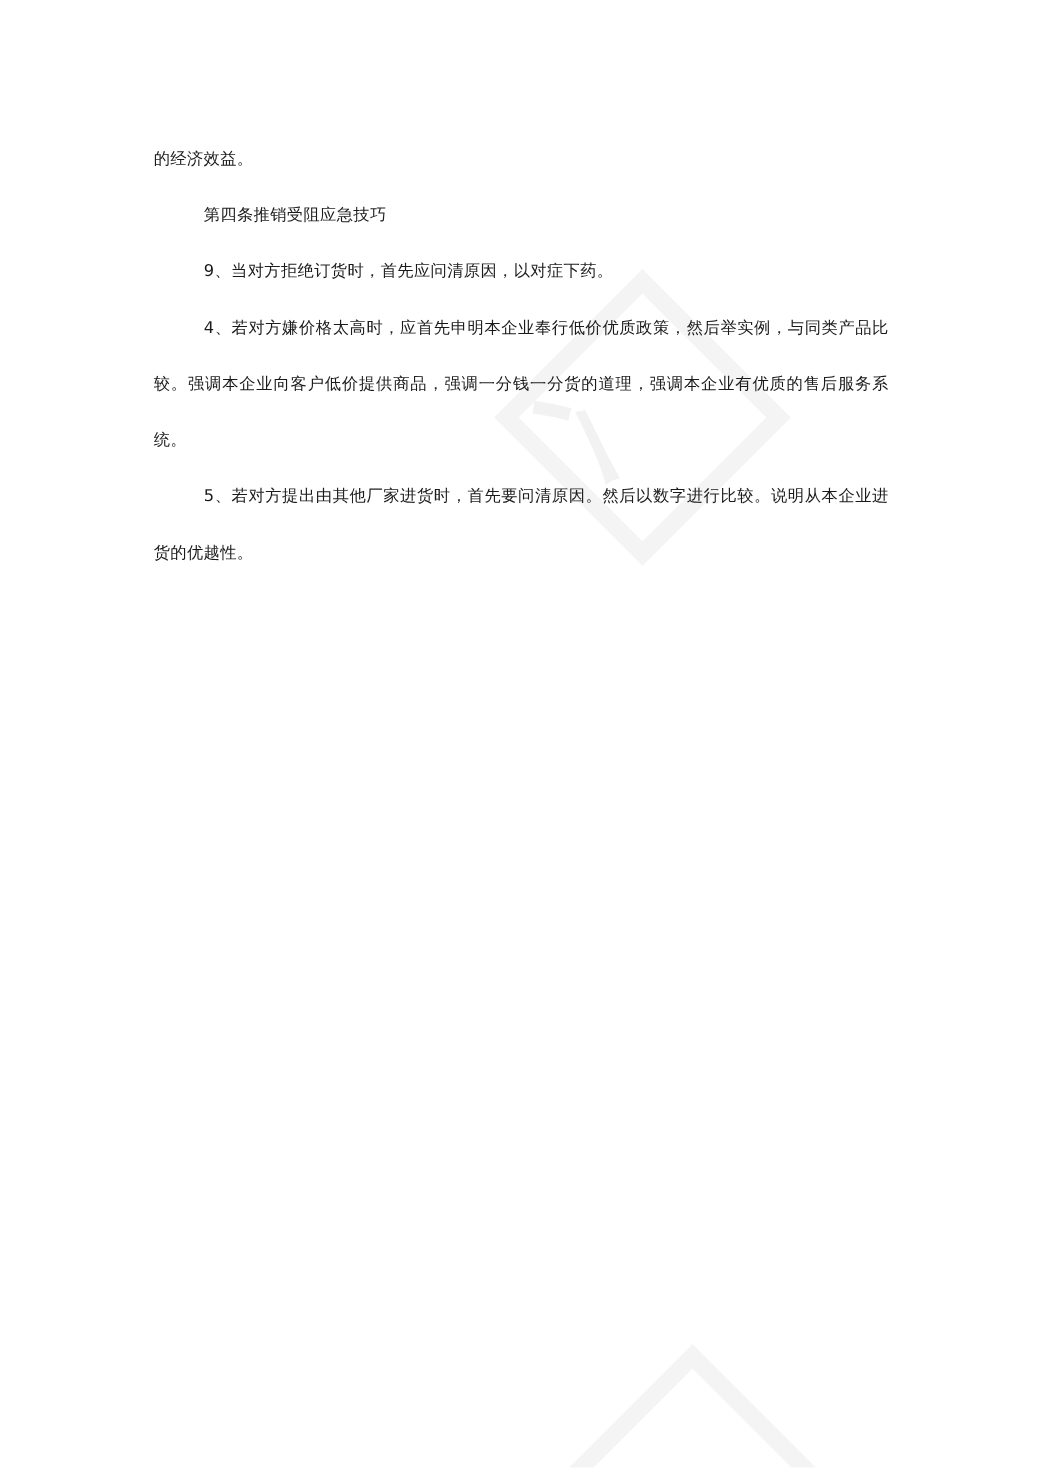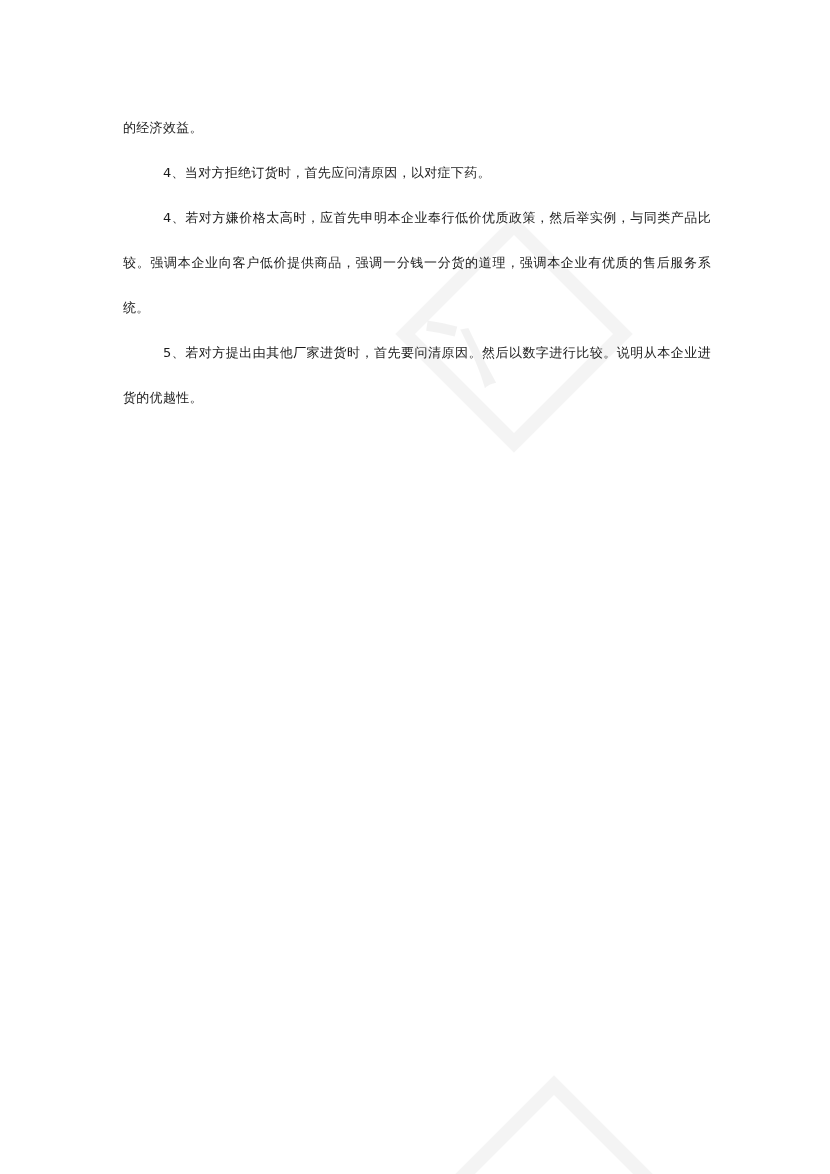--- a/index.html
+++ b/index.html
@@ -61,17 +61,18 @@
 
 <div class="page">
 
   <div class="watermark wm-1"></div>
   <div class="wm-glyph wm-g1">冫</div>
   <div class="watermark wm-2"></div>
   <div class="wm-glyph wm-g2">冫</div>
 
   <div class="content">
     <p class="para">的经济效益。</p>
-    <p class="para indent">4、当对方拒绝订货时，首先应问清原因，以对症下药。</p>
+    <p class="para indent">第四条推销受阻应急技巧</p>
+    <p class="para indent">9、当对方拒绝订货时，首先应问清原因，以对症下药。</p>
     <p class="para indent">4、若对方嫌价格太高时，应首先申明本企业奉行低价优质政策，然后举实例，与同类产品比较。强调本企业向客户低价提供商品，强调一分钱一分货的道理，强调本企业有优质的售后服务系统。</p>
     <p class="para indent">5、若对方提出由其他厂家进货时，首先要问清原因。然后以数字进行比较。说明从本企业进货的优越性。</p>
   </div>
 </div>
 
 </body></html>

